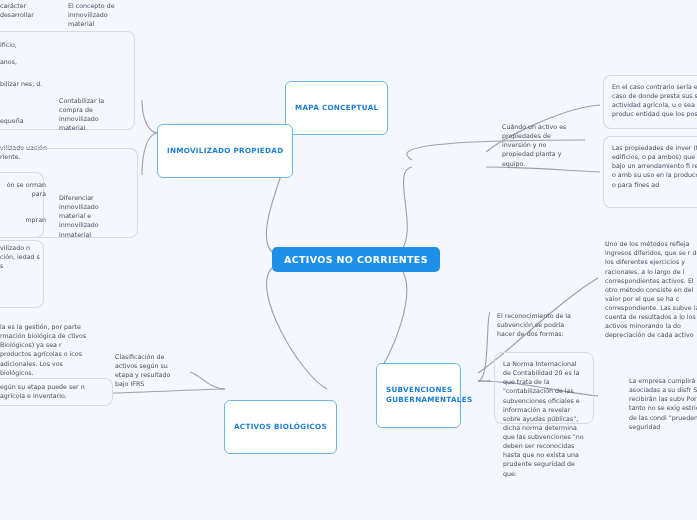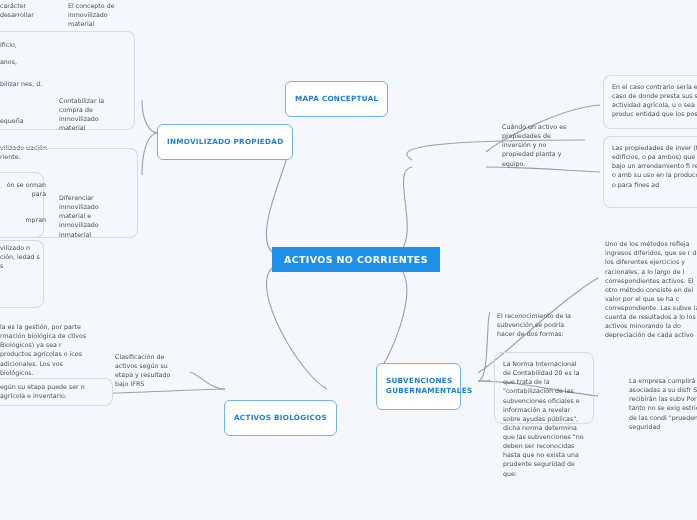--- a/index.html
+++ b/index.html
@@ -30,38 +30,38 @@
   }
 
   
   .root-node {
     position: absolute;
     background: #1e90e8;
     color: #ffffff;
     font-size: 9.5px;
     font-weight: bold;
     letter-spacing: 0.35px;
-    border-radius: 0;
+    border-radius: 5px;
     padding: 7px 12px;
     white-space: nowrap;
     box-sizing: border-box;
   }
 
   
   .branch-node {
     position: absolute;
     background: #ffffff;
     color: #1e7fd6;
     border: 1px solid #6fb4e8;
     border-radius: 6px;
     font-size: 7.2px;
     font-weight: bold;
     letter-spacing: 0.3px;
     line-height: 1.45;
-    padding: 12px 9px;
+    padding: 21px 9px;
     box-sizing: border-box;
   }
 
   
   .leaf-text {
     position: absolute;
     color: #4a4f5e;
     font-size: 6.3px;
     line-height: 1.45;
     box-sizing: border-box;

